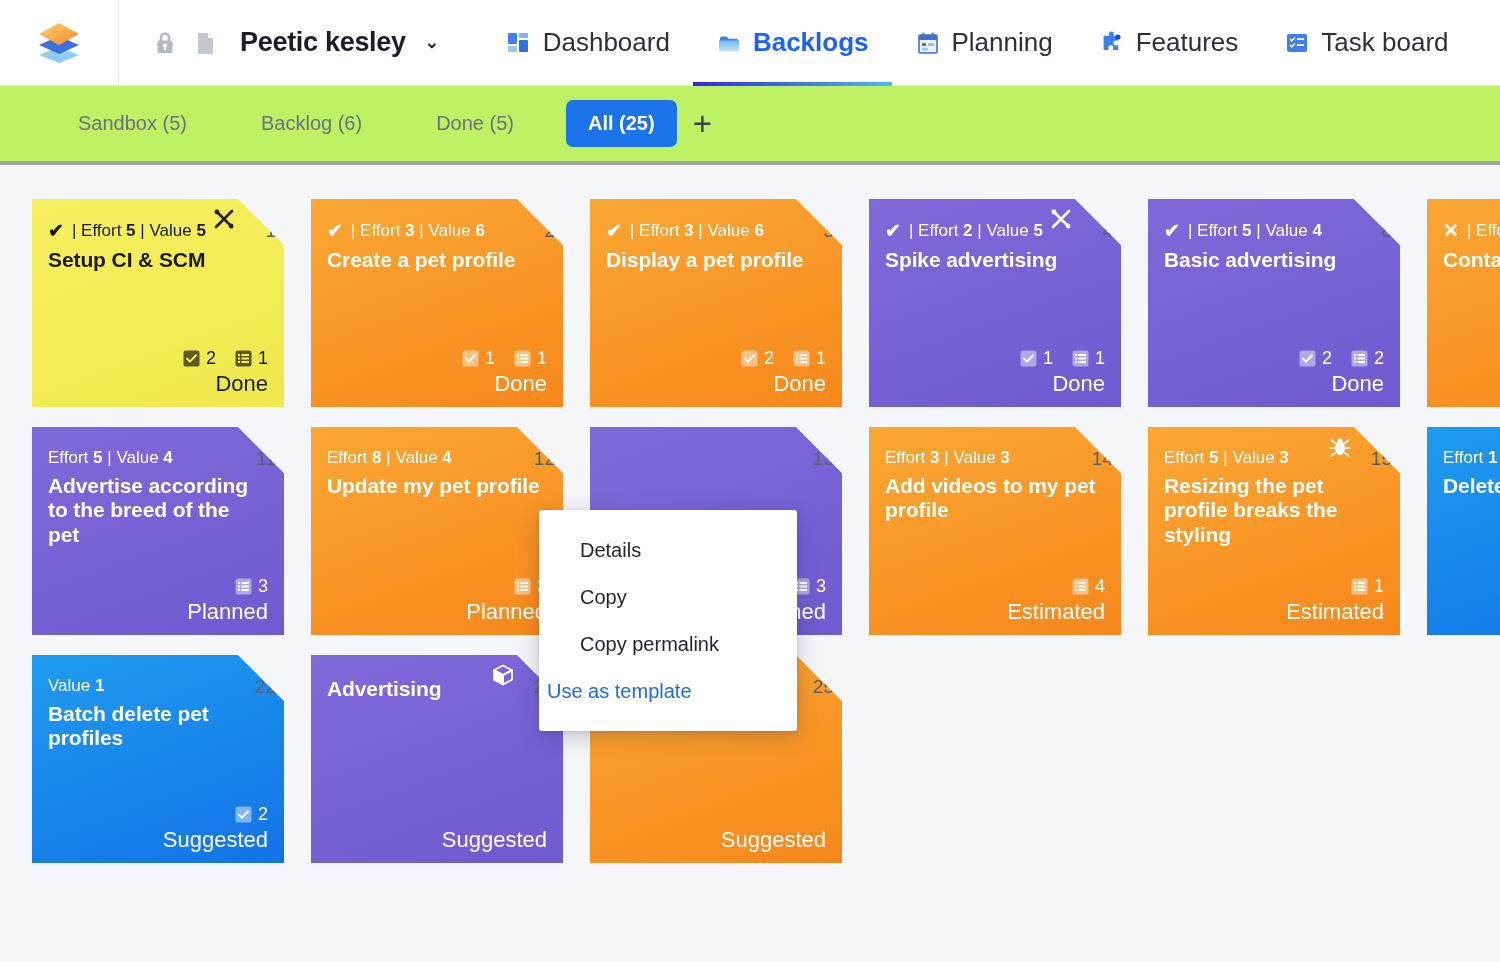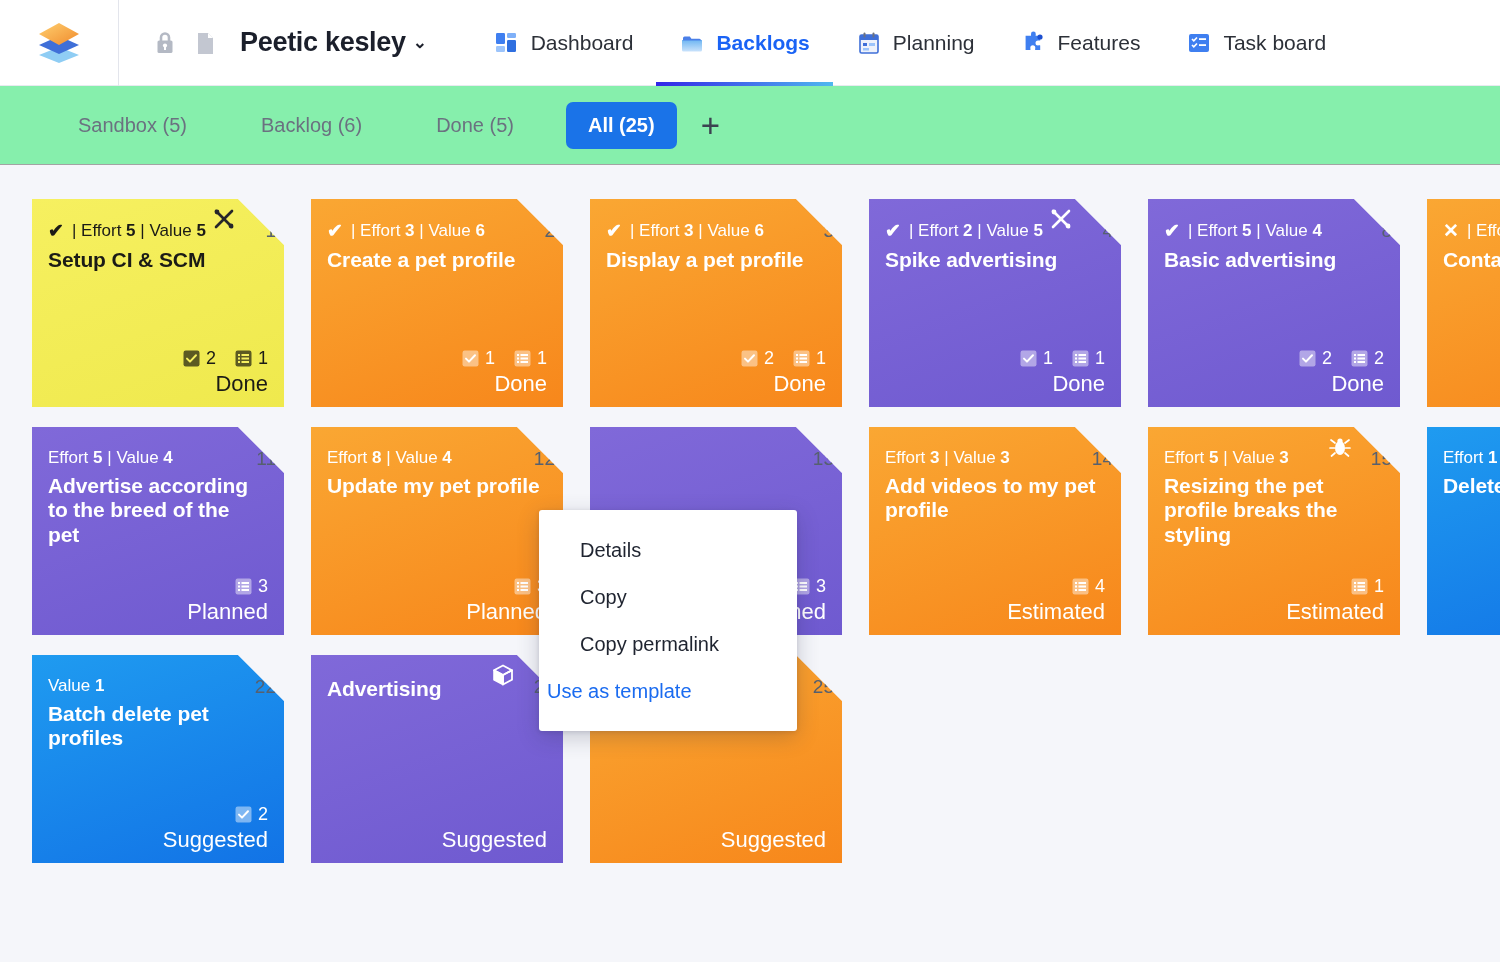--- a/index.html
+++ b/index.html
@@ -40,77 +40,77 @@
 
   .project-title {
     margin-left: 22px;
     font-size: 27px;
     font-weight: bold;
     color: #1b1f2b;
     letter-spacing: -0.3px;
     white-space: nowrap;
     display: flex;
     align-items: center;
-    gap: 7px;
+    gap: 19px;
     cursor: pointer;
   }
   .caret { font-size: 17px; color: #1b1f2b; line-height: 1; }
 
   .mainnav {
     display: flex;
     align-items: stretch;
     height: 86px;
     margin-left: 44px;
   }
   .navitem {
     display: flex;
     align-items: center;
     gap: 11px;
     padding: 0 23px;
     height: 86px;
-    font-size: 21px;
+    font-size: 26px;
     color: #2c3038;
     cursor: pointer;
     position: relative;
     white-space: nowrap;
   }
   .navitem.active { color: #1a63f5; font-weight: bold; }
   .navitem.active::after {
     content: "";
     position: absolute;
     left: 0; right: 0; bottom: 0;
     height: 4px;
     background: linear-gradient(90deg, #3325e8, #4fb8ef);
   }
   .navicon { width: 26px; height: 26px; display: block; flex: 0 0 26px; }
 
   
   .subtabs {
     height: 79px;
-    background: #86efac;
+    background: #bef264;
     display: flex;
     align-items: center;
     padding-left: 56px;
     gap: 0px;
-    border-bottom: 1px solid #a3a3a3;
+    border-bottom: 4px solid #a3a3a3;
   }
   .subtab {
     font-size: 20px;
     color: #6b7180;
     padding: 12px 22px;
     border-radius: 7px;
     cursor: pointer;
     white-space: nowrap;
     margin-right: 30px;
   }
   .subtab.active {
     background: #1a73e8;
     color: #fff;
     font-weight: bold;
-    margin-right: 18px;
+    margin-right: 10px;
   }
   .addtab {
     font-size: 33px;
     color: #3b4250;
     cursor: pointer;
     line-height: 1;
     font-weight: 300;
     padding: 0 6px;
   }
 

